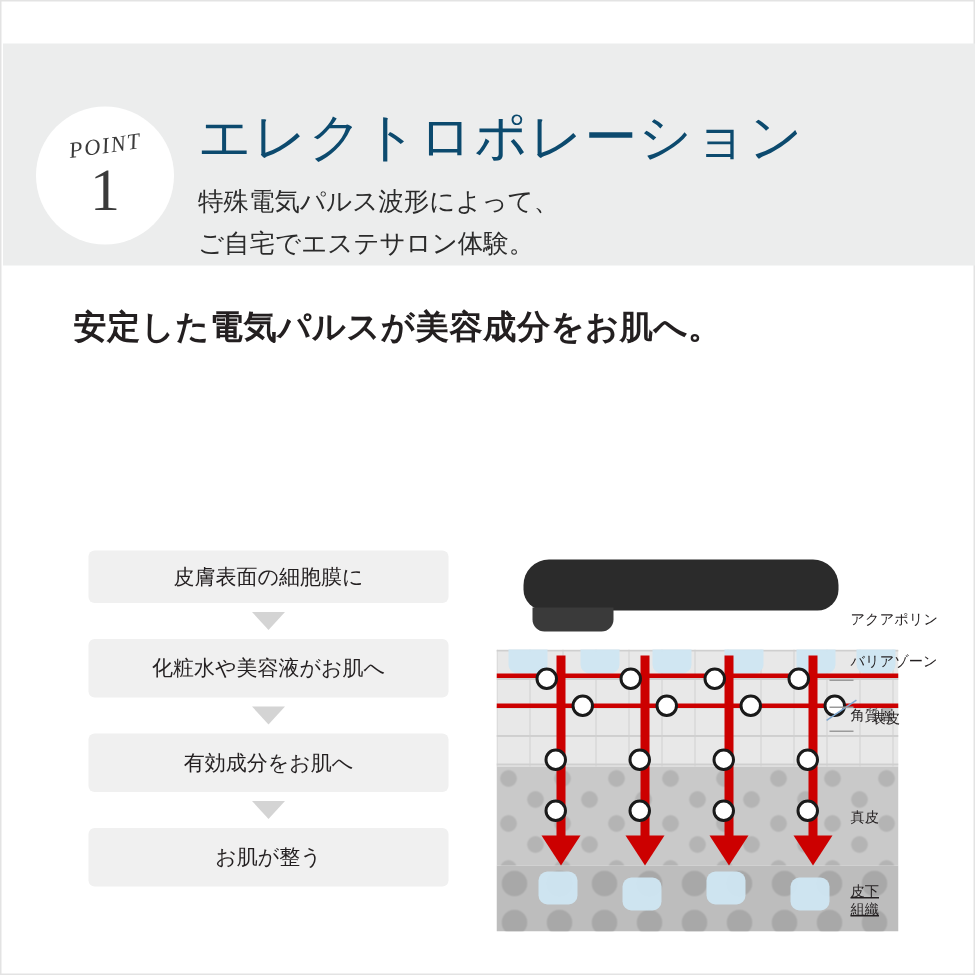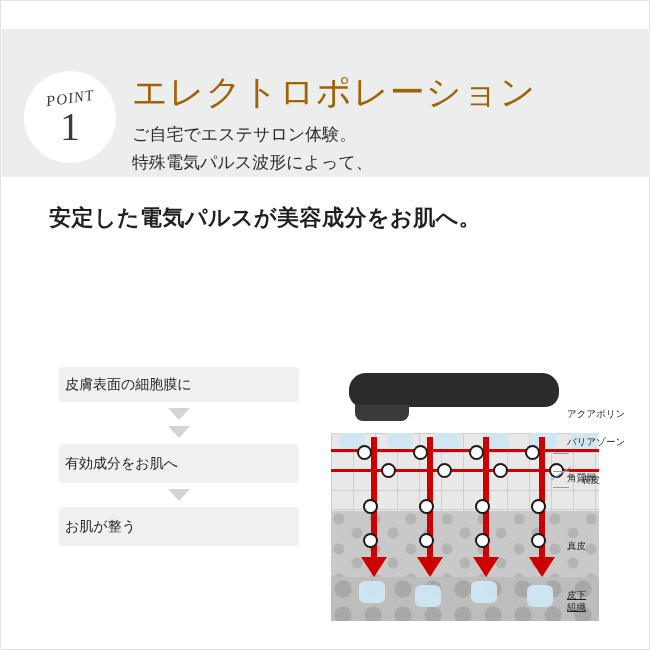--- a/index.html
+++ b/index.html
@@ -62,21 +62,21 @@
   }
   .header-text {
     position: absolute;
     left: 130px;
     top: 40px;
     width: 500px;
   }
   .header-title {
     font-size: 35px;
     letter-spacing: 1px;
-    color: #a16207;
+    color: #0c4a6e;
     line-height: 46px;
     font-weight: 400;
     white-space: nowrap;
   }
   .header-sub {
     margin-top: 6px;
     font-size: 17px;
     line-height: 28px;
     color: #2b2b2b;
   }
@@ -106,21 +106,21 @@
   
   .flow {
     position: absolute;
     left: 58px;
     top: 366px;
     width: 240px;
   }
   .flow-box {
     background: #f0f0f0;
     border-radius: 4px;
-    text-align: left;
+    text-align: center;
     font-size: 14px;
     color: #231f20;
     padding: 9px 6px;
     line-height: 21px;
   }
   .flow-box.two-line { padding: 7px 6px; }
   .flow-arrow {
     width: 0;
     height: 0;
     margin: 6px auto;
@@ -262,34 +262,35 @@
 <div class="page">
 
   <div class="header-band">
     <div class="point-badge">
       <div class="point-word">POINT</div>
       <div class="point-num">1</div>
     </div>
     <div class="header-text">
       <div class="header-title">エレクトロポレーション</div>
       <div class="header-sub">
+        <div>特殊電気パルス波形によって、</div>
         <div>ご自宅でエステサロン体験。</div>
-        <div>特殊電気パルス波形によって、</div>
       </div>
     </div>
   </div>
 
   <div class="lead">安定した電気パルスが美容成分をお肌へ。</div>
 
 
   <div class="flow">
     <div class="flow-box two-line">
       <div>皮膚表面の細胞膜に</div>
     </div>
     <div class="flow-arrow"></div>
+    <div class="flow-box">化粧水や美容液がお肌へ</div>
     <div class="flow-arrow"></div>
     <div class="flow-box">有効成分をお肌へ</div>
     <div class="flow-arrow"></div>
     <div class="flow-box">お肌が整う</div>
   </div>
 
   <div class="diagram">
     <div class="device"></div>
     <div class="device-tip"></div>
 

